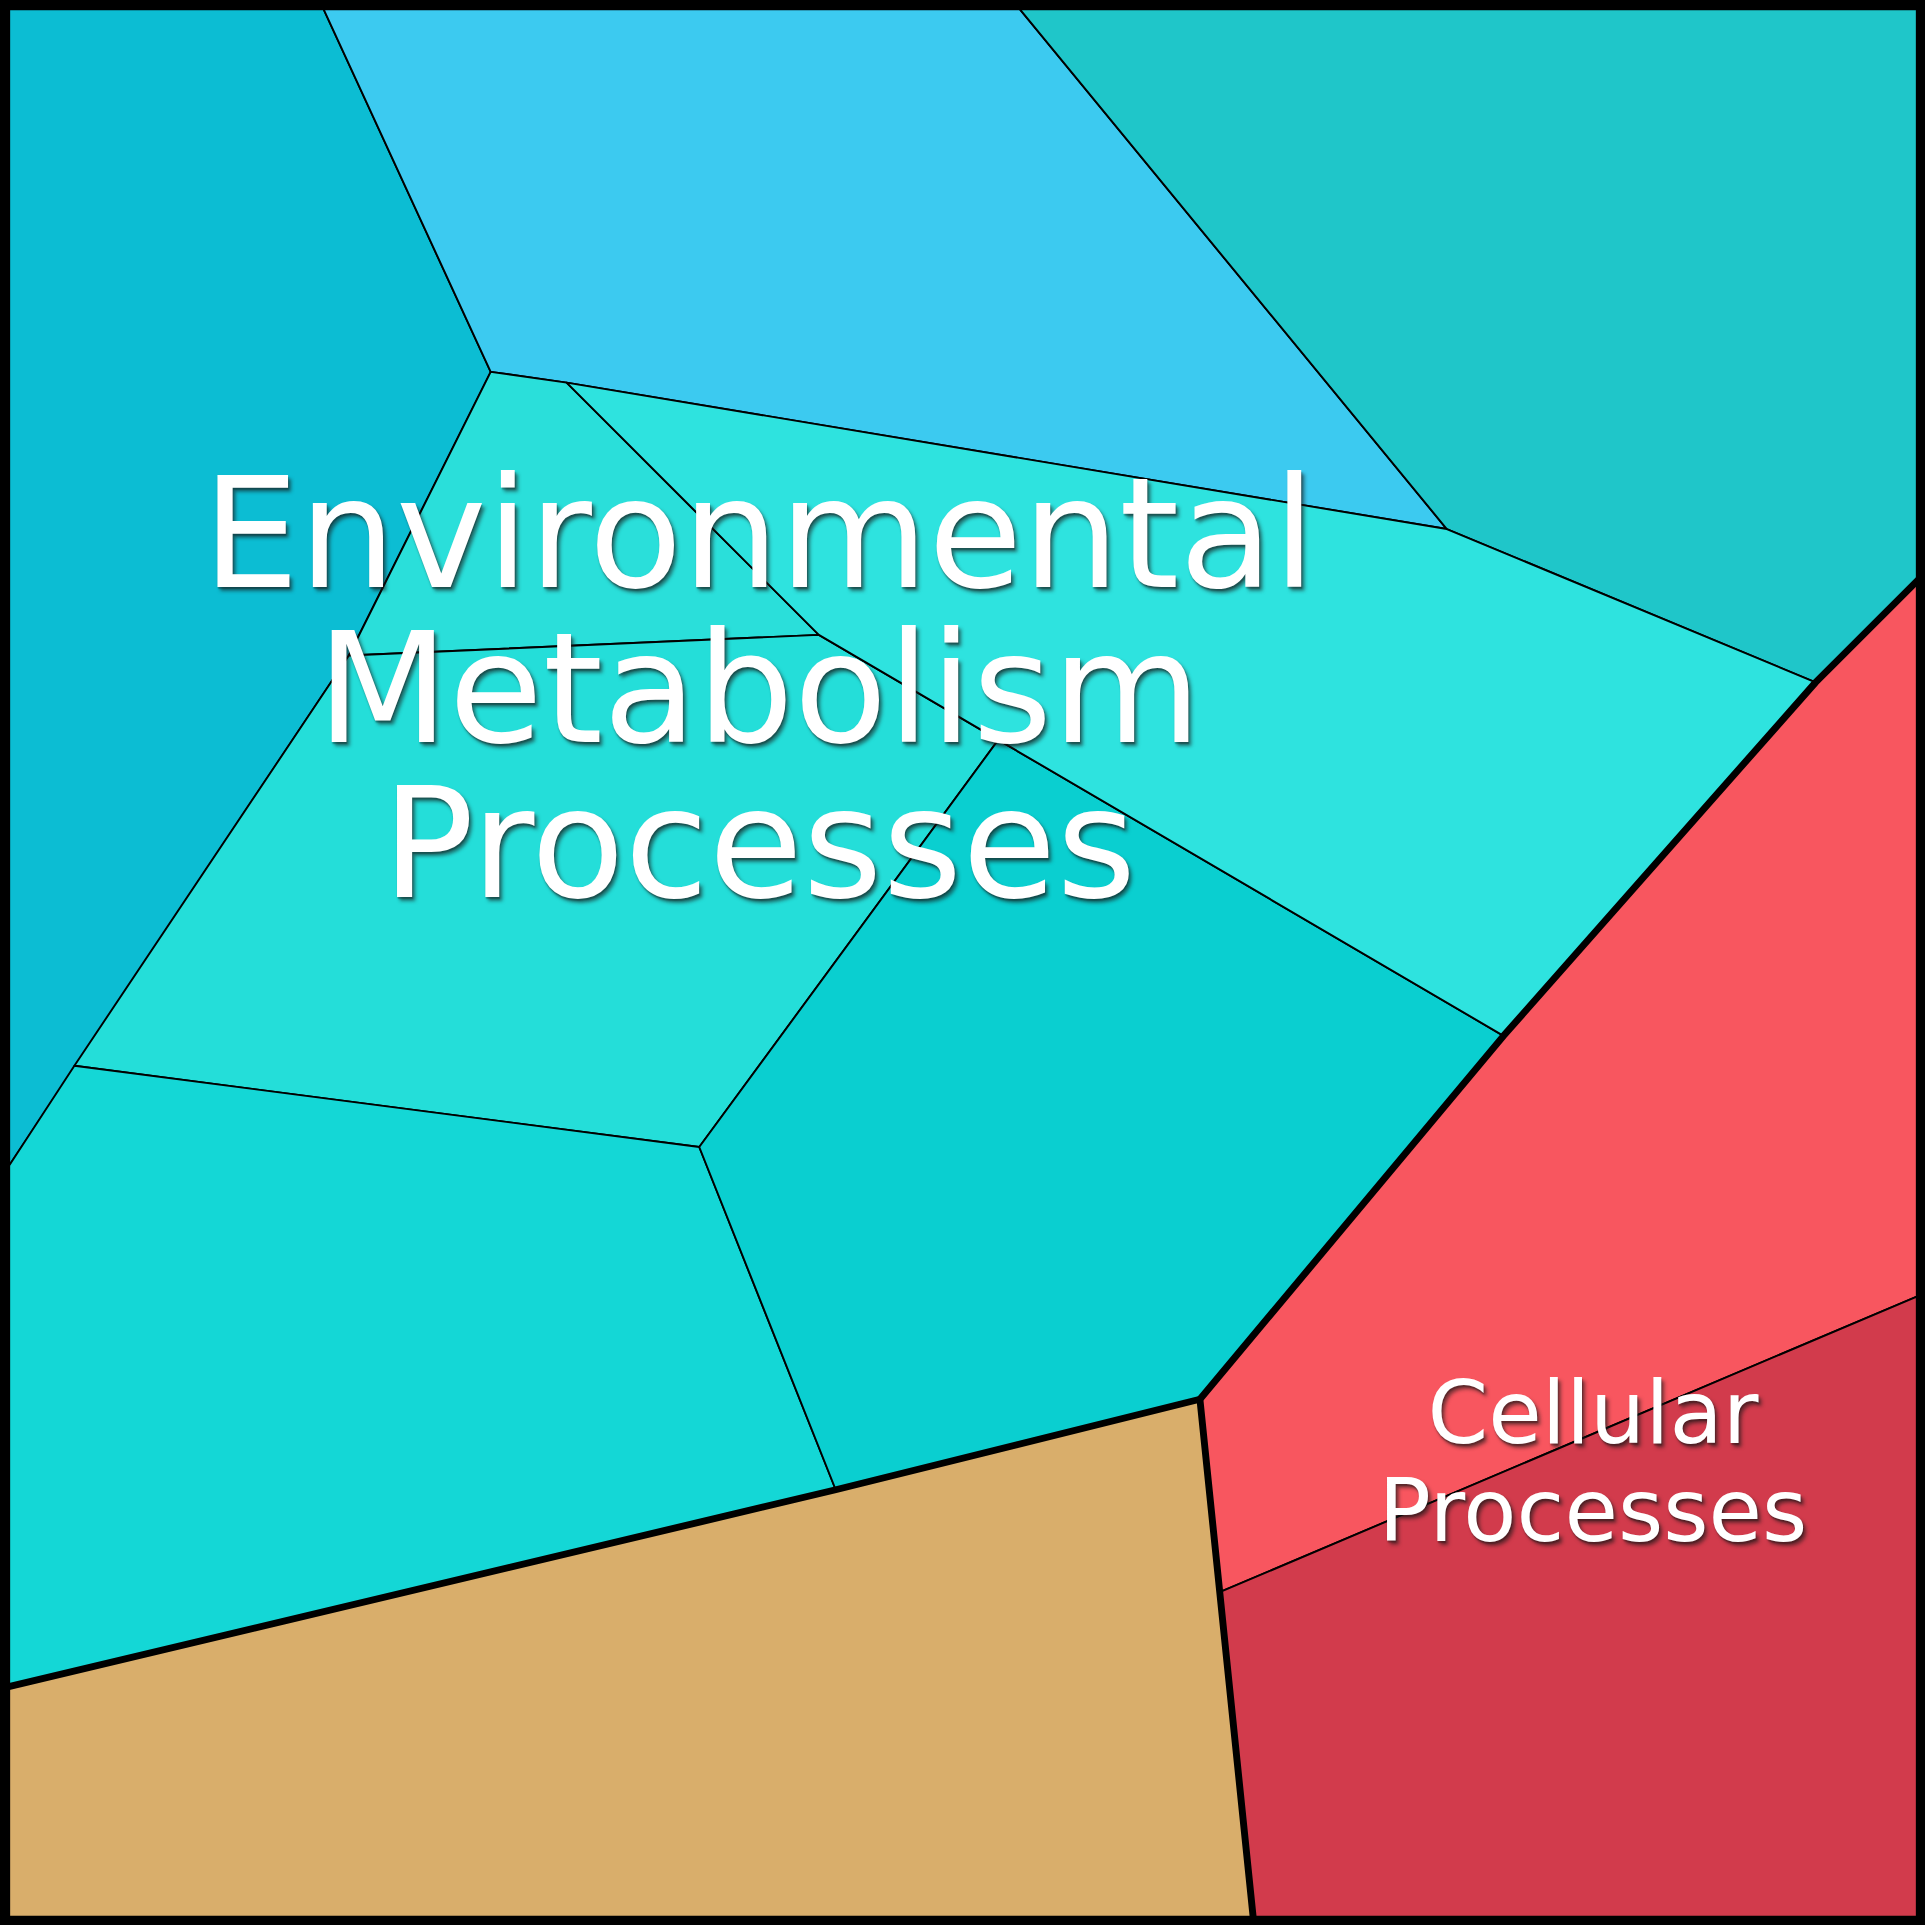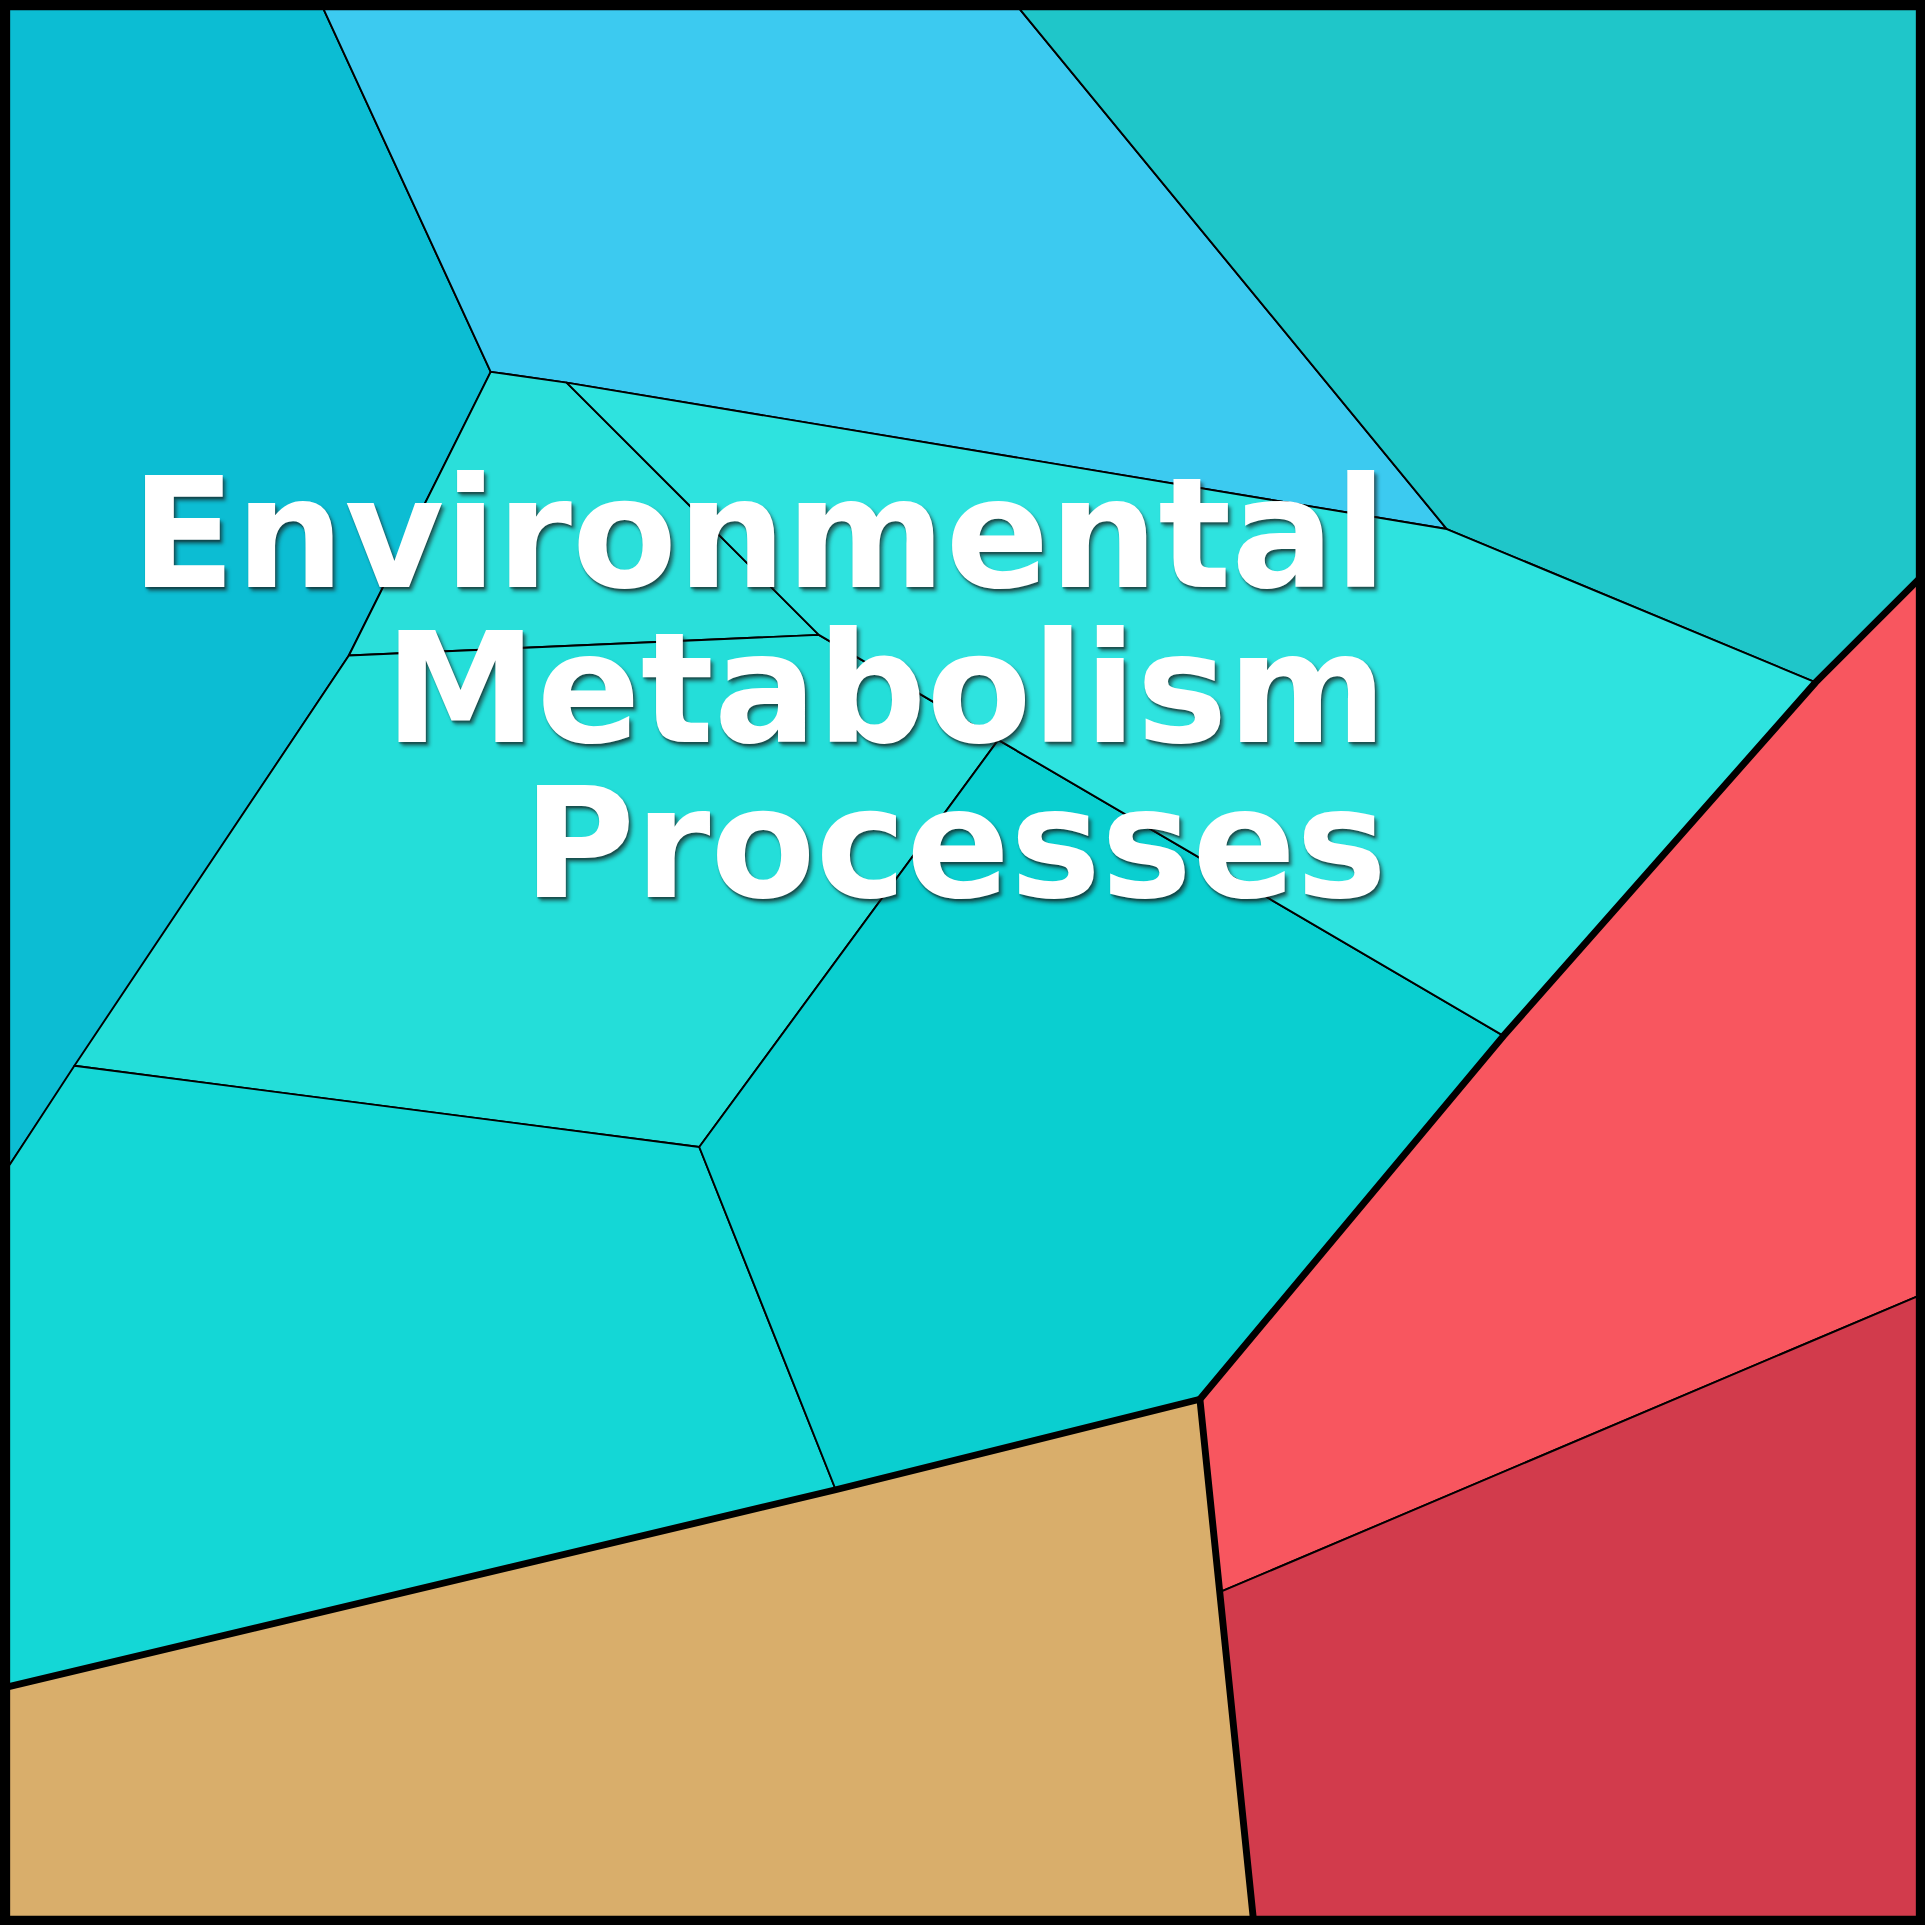--- a/index.html
+++ b/index.html
@@ -7,22 +7,22 @@
     position:relative;
     width:1926px;height:1926px;
     background:#000;
     overflow:hidden;
     font-family:"DejaVu Sans","Liberation Sans",sans-serif;
   }
   .stage svg{position:absolute;left:0;top:0;width:1926px;height:1926px;display:block;}
   .label{
     position:absolute;
     transform:translateX(-50%);
-    text-align:right;
-    font-weight:700;
+    text-align:center;
+    font-weight:400;
     color:#ffffff;
     white-space:nowrap;
     text-shadow:3.1px 3.8px 3.8px rgba(25,25,25,.55), 0.8px 1.5px 1.5px rgba(0,0,0,.35);
     pointer-events:none;
   }
   .label-env{left:759px;top:457px;font-size:153px;line-height:155px;}
   .label-cel{left:1593px;top:1364px;font-size:87px;line-height:98px;}
   .label-met{left:717px;top:1665px;font-size:127px;line-height:127px;}
 </style>
 </head>
@@ -50,16 +50,20 @@
       </g>
     <rect id="frame-rect" x="0" y="0" width="2512" height="2512" fill="none" stroke="#000000" stroke-width="24"></rect>
   </svg>
 
   <div class="label label-env">
     <div>Environmental</div>
     <div>Metabolism</div>
     <div>Processes</div>
   </div>
 
+  <div class="label label-cel">
+    <div>Cellular</div>
+    <div>Processes</div>
+  </div>
 
 
 </div>
 
 
 </body></html>

